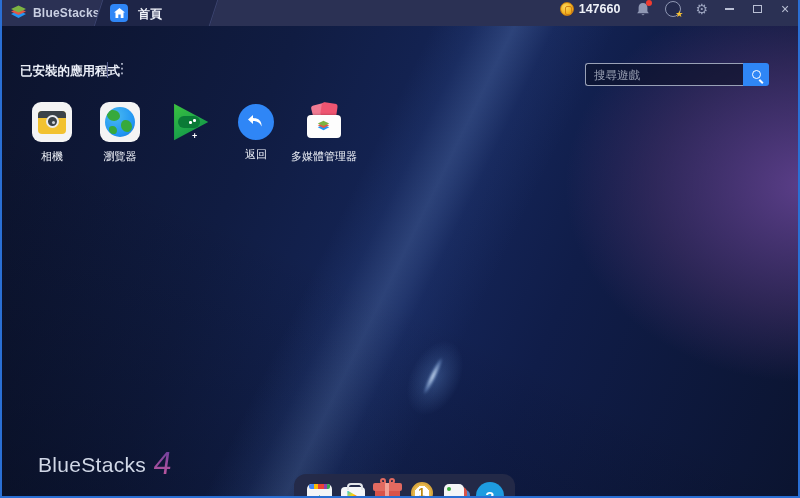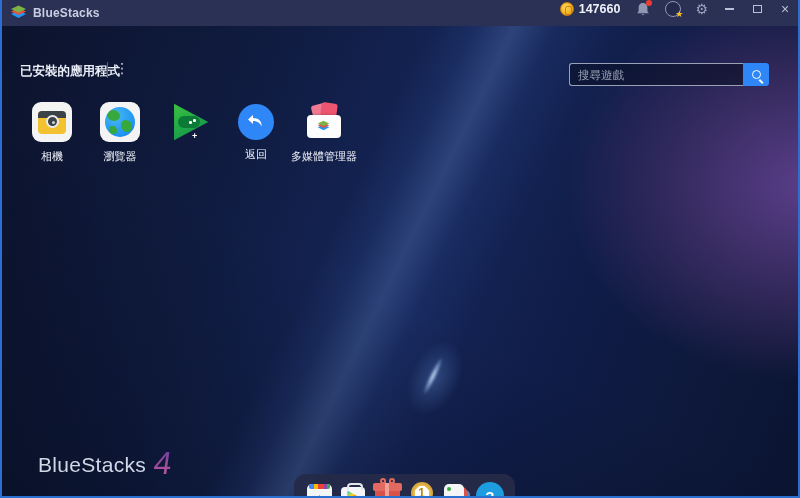--- a/index.html
+++ b/index.html
@@ -48,21 +48,21 @@
     background:radial-gradient(ellipse at center, rgba(225,240,255,.95), rgba(140,180,240,.4) 55%, transparent 75%);
     transform:rotate(26deg); filter:blur(1px); }
   .streak-glow { position:absolute; left:408px; top:312px; width:50px; height:80px; border-radius:50%;
     background:radial-gradient(ellipse at center, rgba(120,170,240,.28), transparent 70%); transform:rotate(26deg); }
 
   
   .section-title { position:absolute; left:18px; top:37px; font-size:12.5px; font-weight:bold; color:#e9edf6; }
   .tb-divider { position:absolute; left:105px; top:36px; width:1px; height:16px; background:#596190; }
   .kebab { position:absolute; left:113px; top:34px; font-size:14px; color:#cdd3e5; }
   .search { position:absolute; right:29px; top:37px; display:flex; height:23px; }
-  .search input { width:174px; height:23px; background:rgba(9,14,35,.55); border:1px solid #99a1b6; border-right:none;
+  .search input { width:158px; height:23px; background:rgba(9,14,35,.55); border:1px solid #99a1b6; border-right:none;
     border-radius:3px 0 0 3px; color:#aeb5c8; font-size:11.5px; padding:0 8px; outline:none; font-family:"Liberation Sans",sans-serif; }
   .search input::placeholder { color:#9aa1b4; }
   .search-btn { width:26px; height:23px; background:#2f86f6; border:none; border-radius:0 3px 3px 0; cursor:pointer;
     display:flex; align-items:center; justify-content:center; position:relative; }
   .mag { position:relative; width:9px; height:9px; border:1.7px solid #fff; border-radius:50%; }
   .mag::after { content:""; position:absolute; left:7px; top:8px; width:5px; height:1.7px; background:#fff; transform:rotate(45deg); transform-origin:0 0; }
 
   
   .apps { position:absolute; left:16px; top:76px; display:flex; }
   .app { width:68px; display:flex; flex-direction:column; align-items:center; }
@@ -150,20 +150,29 @@
 <div class="window">
 
   <div class="titlebar">
     <svg class="bs-logo" viewBox="0 0 17 16">
       <path d="M1 9 L8.5 5.5 L16 9 L8.5 13 Z" fill="#2196f3"></path>
       <path d="M1 6.5 L8.5 3 L16 6.5 L8.5 10 Z" fill="#e05747"></path>
       <path d="M1 4 L8.5 0.5 L16 4 L8.5 7.5 Z" fill="#7cb342"></path>
     </svg>
     <span class="app-name">BlueStacks</span>
 
+    <div class="tab">
+      <div class="tab-bg"></div>
+      <span class="home-chip">
+        <svg width="11" height="10" viewBox="0 0 11 10">
+            <path d="M5.5 0 L11 4.5 L9.5 4.5 L9.5 10 L6.7 10 L6.7 6.5 L4.3 6.5 L4.3 10 L1.5 10 L1.5 4.5 L0 4.5 Z" fill="#fff"></path>
+          </svg>
+      </span>
+      <span class="tab-label">首頁</span>
+    </div>
 
     <div class="tb-right">
       <span class="coin"></span>
       <span class="coin-count">147660</span>
       <span class="bell-wrap">
         <svg viewBox="0 0 14 15">
             <path d="M7 1 C4.2 1 2.6 3 2.6 5.6 L2.6 9.2 L1.2 11.2 L12.8 11.2 L11.4 9.2 L11.4 5.6 C11.4 3 9.8 1 7 1 Z M5.5 12.2 A1.6 1.6 0 0 0 8.5 12.2 Z" fill="#8f97b3"></path>
           </svg>
         <span class="bell-dot"></span>
       </span>

